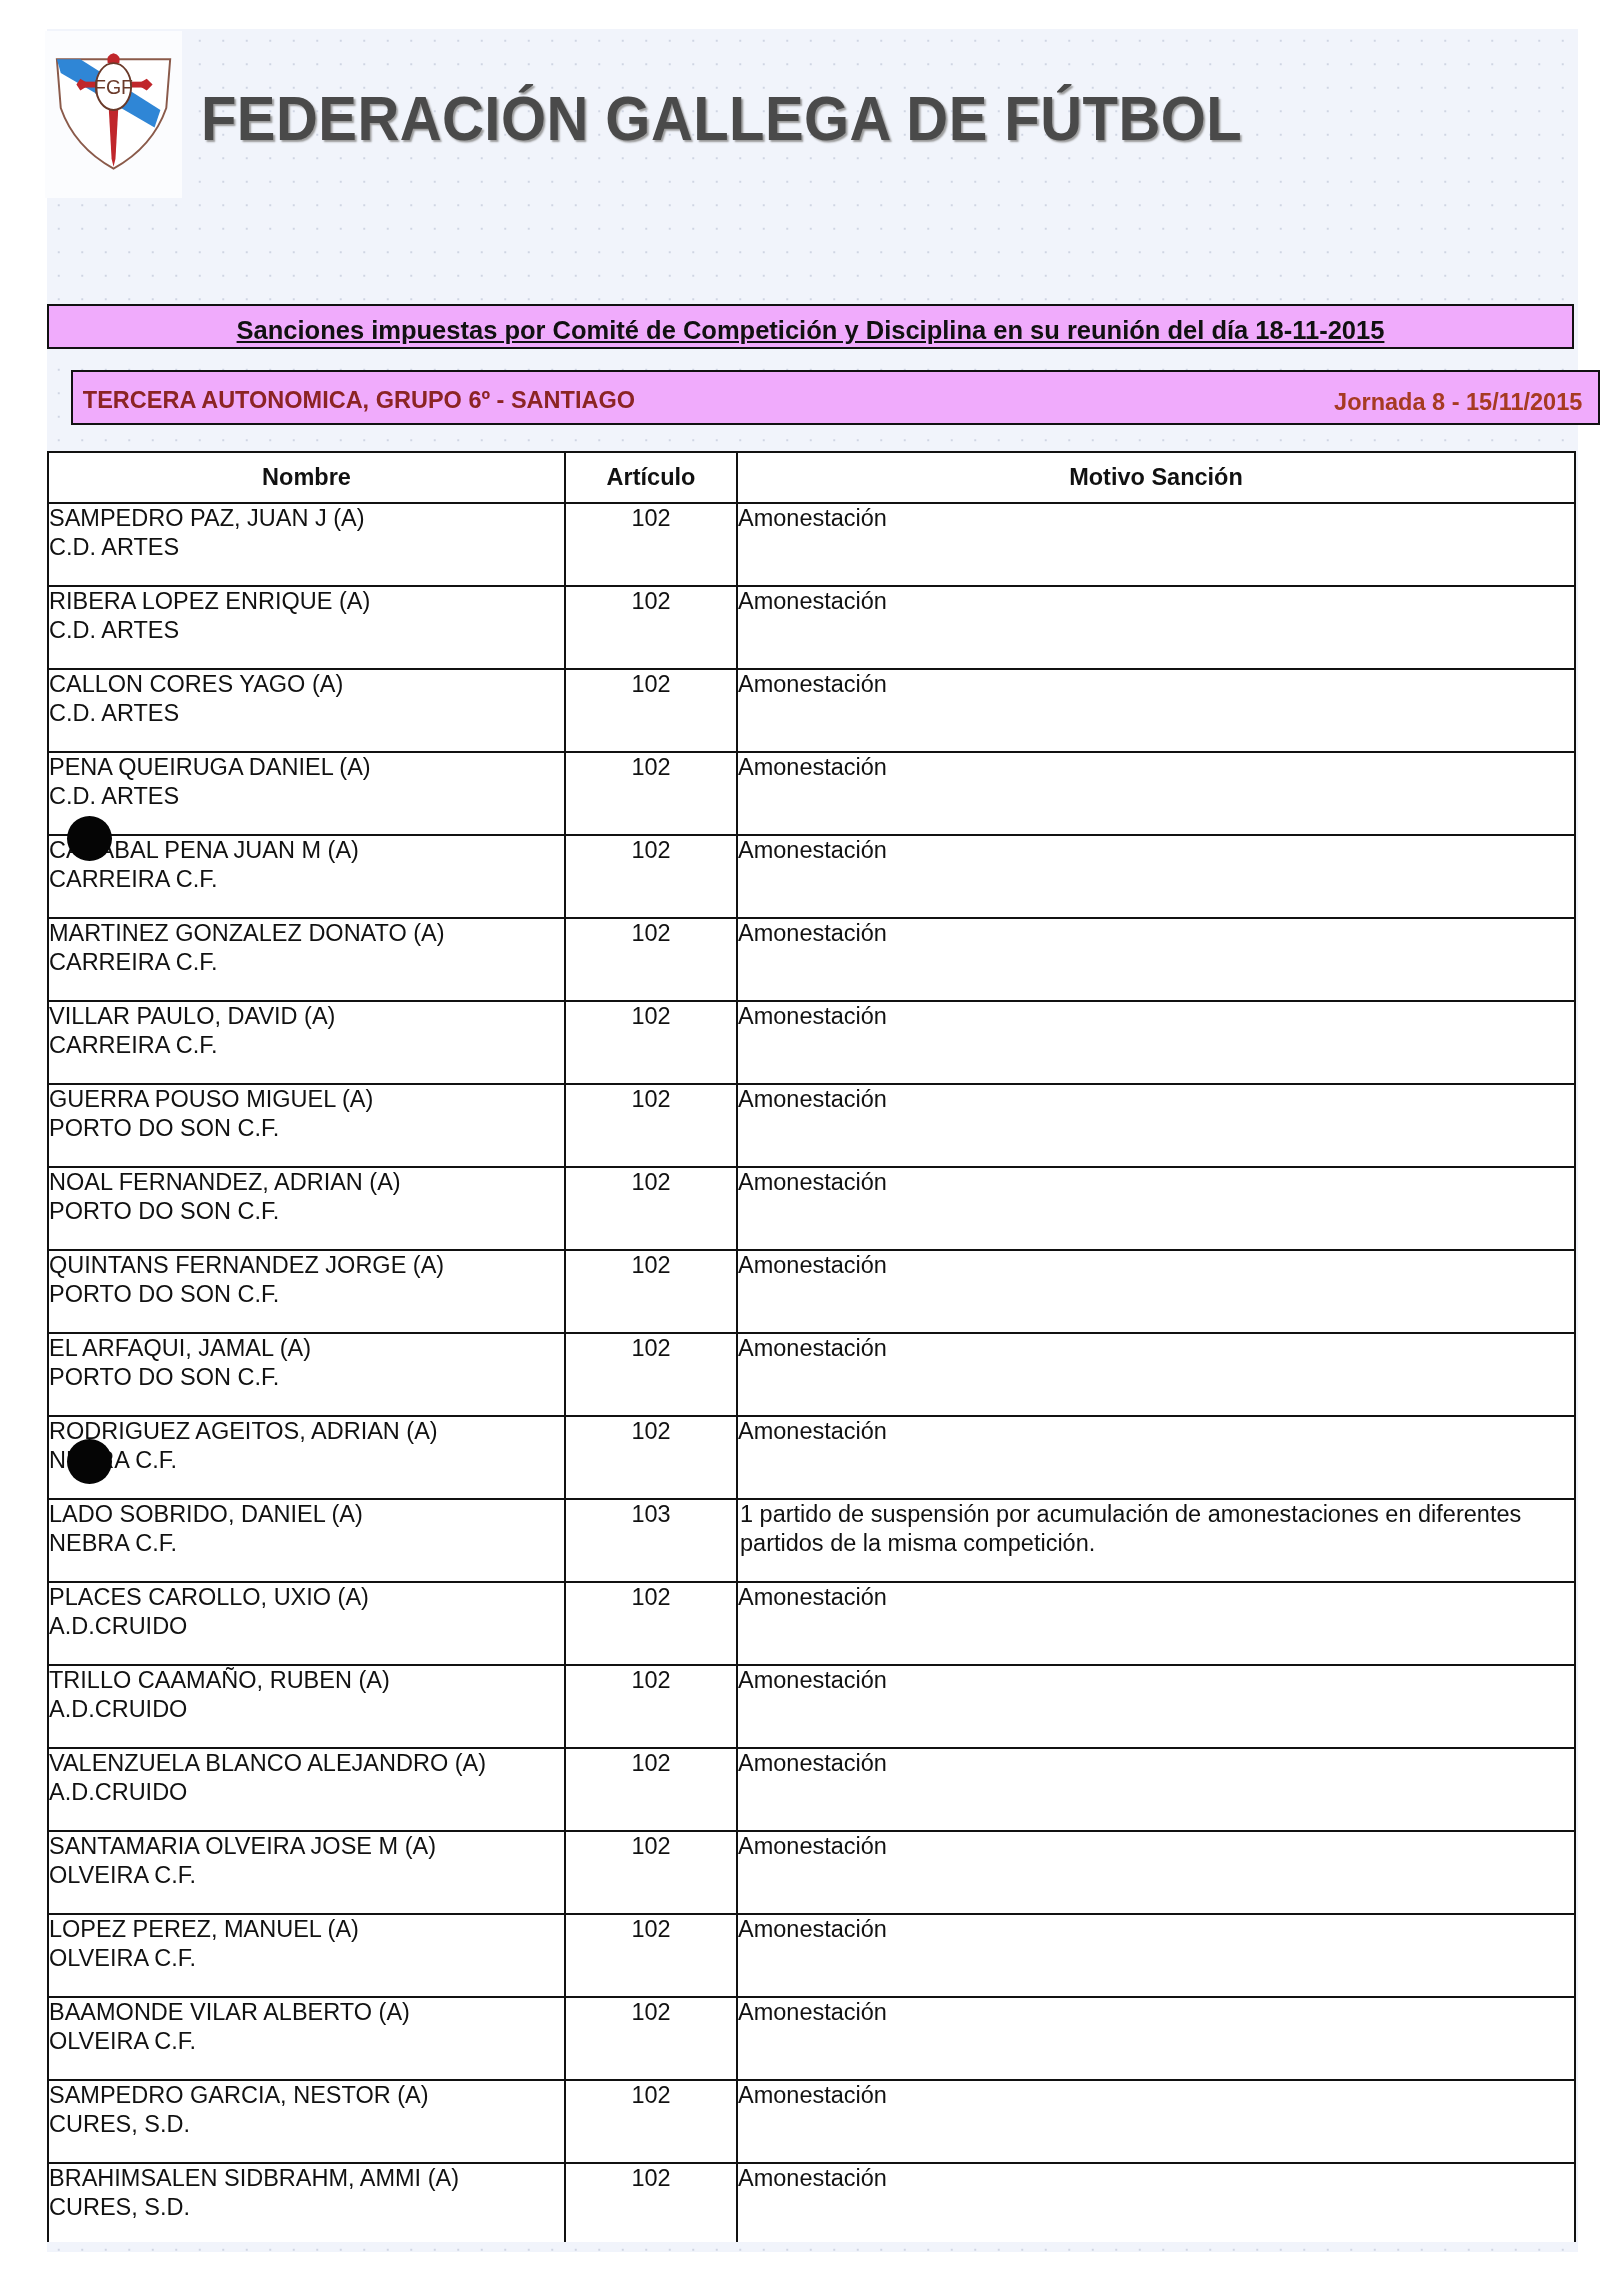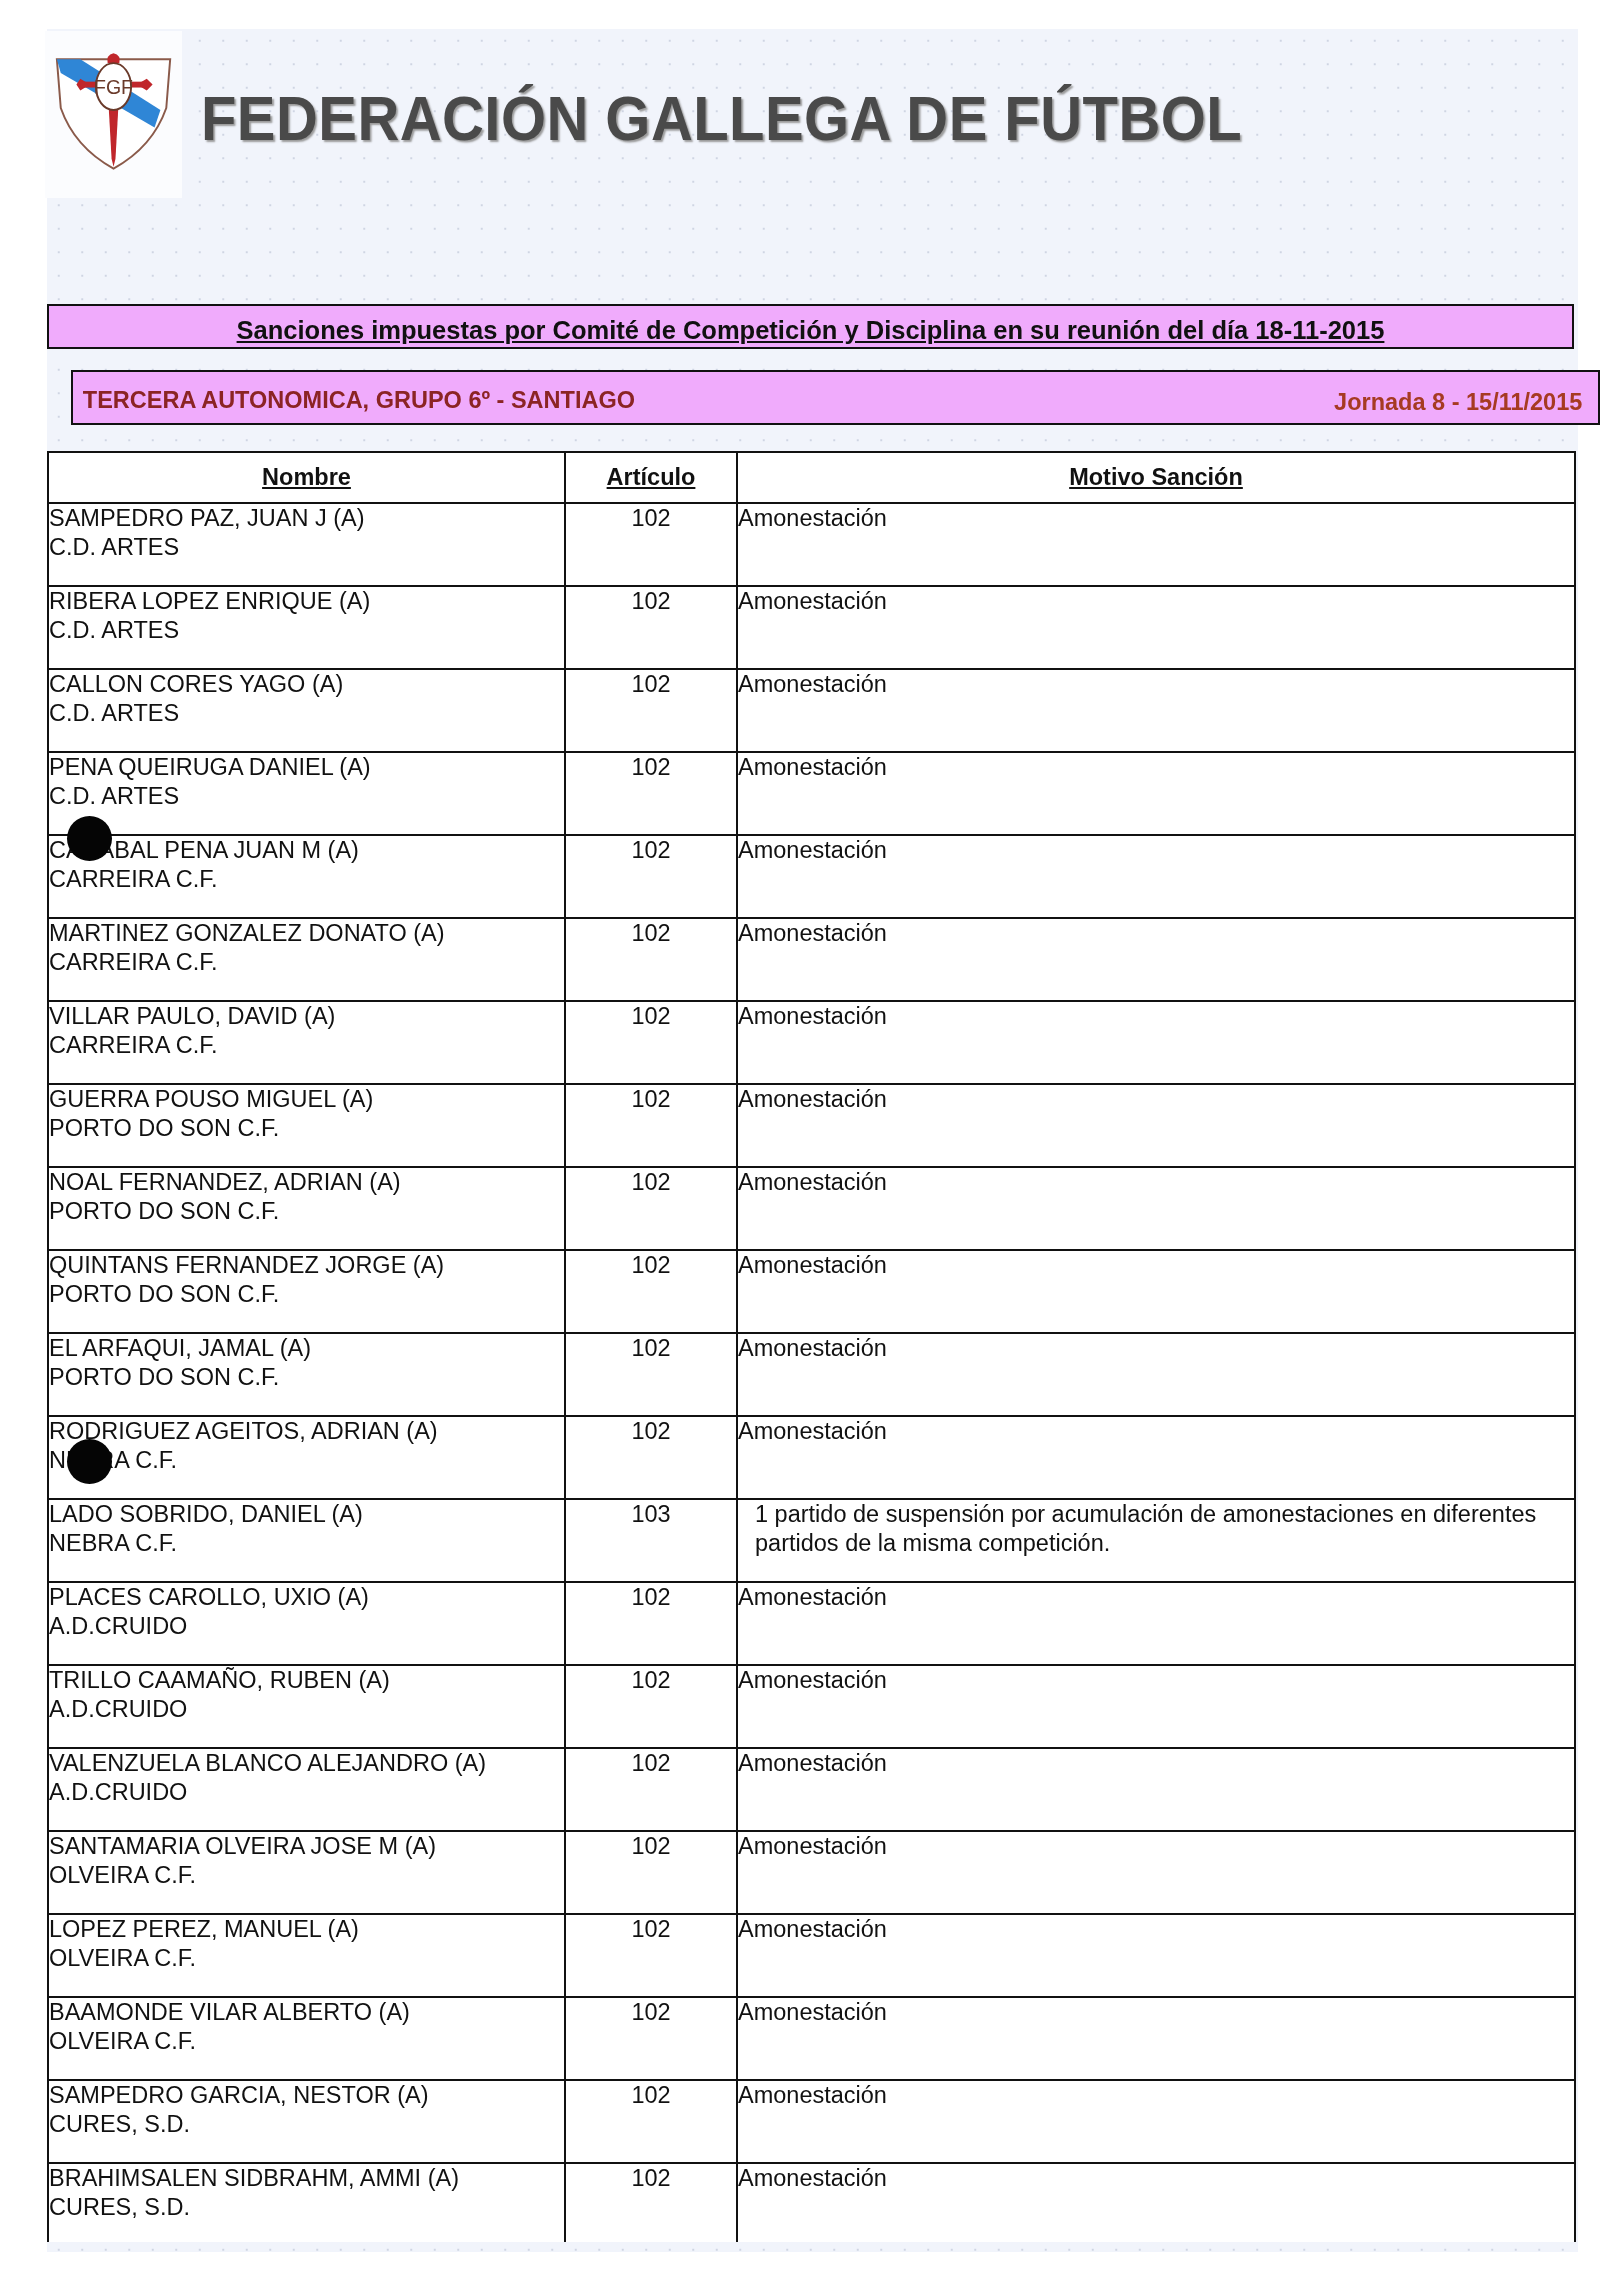--- a/index.html
+++ b/index.html
@@ -122,32 +122,31 @@
     padding: 0;
   }
   table.sanctions tr { border-top: 2.9px solid #111; }
   table.sanctions th {
     height: 49px;
     font-weight: bold;
     text-align: center;
     vertical-align: middle;
     font-size: 23.5px;
     border-top-width: 2.9px;
-    text-decoration: underline;
   }
   table.sanctions td {
     height: 81px;
   }
   .col-name { width: 517px; }
   .col-art { width: 172px; }
   .col-motivo { width: auto; }
   td.c-name { padding: 9.8px 0 0 8.8px; }
   td.c-art { text-align: center; padding-top: 9.8px; padding-right: 11.8px; }
   td.c-motivo { padding: 9.8px 13.7px 0 25.5px; }
-  td.c-motivo.long { padding-left: 17px; margin-left: 16px; }
+  td.c-motivo.long { padding-left: 2px; margin-left: 16px; }
   .player-line, .club-line { display: block; white-space: nowrap; }
   tr.last-row td { border-bottom: none; height: 78px; }
   tr.last-row td.c-motivo { border-right: 2px solid #111; }
   .redaction {
     position: absolute;
     width: 45px;
     height: 45px;
     border-radius: 50%;
     background: #050505;
   }

